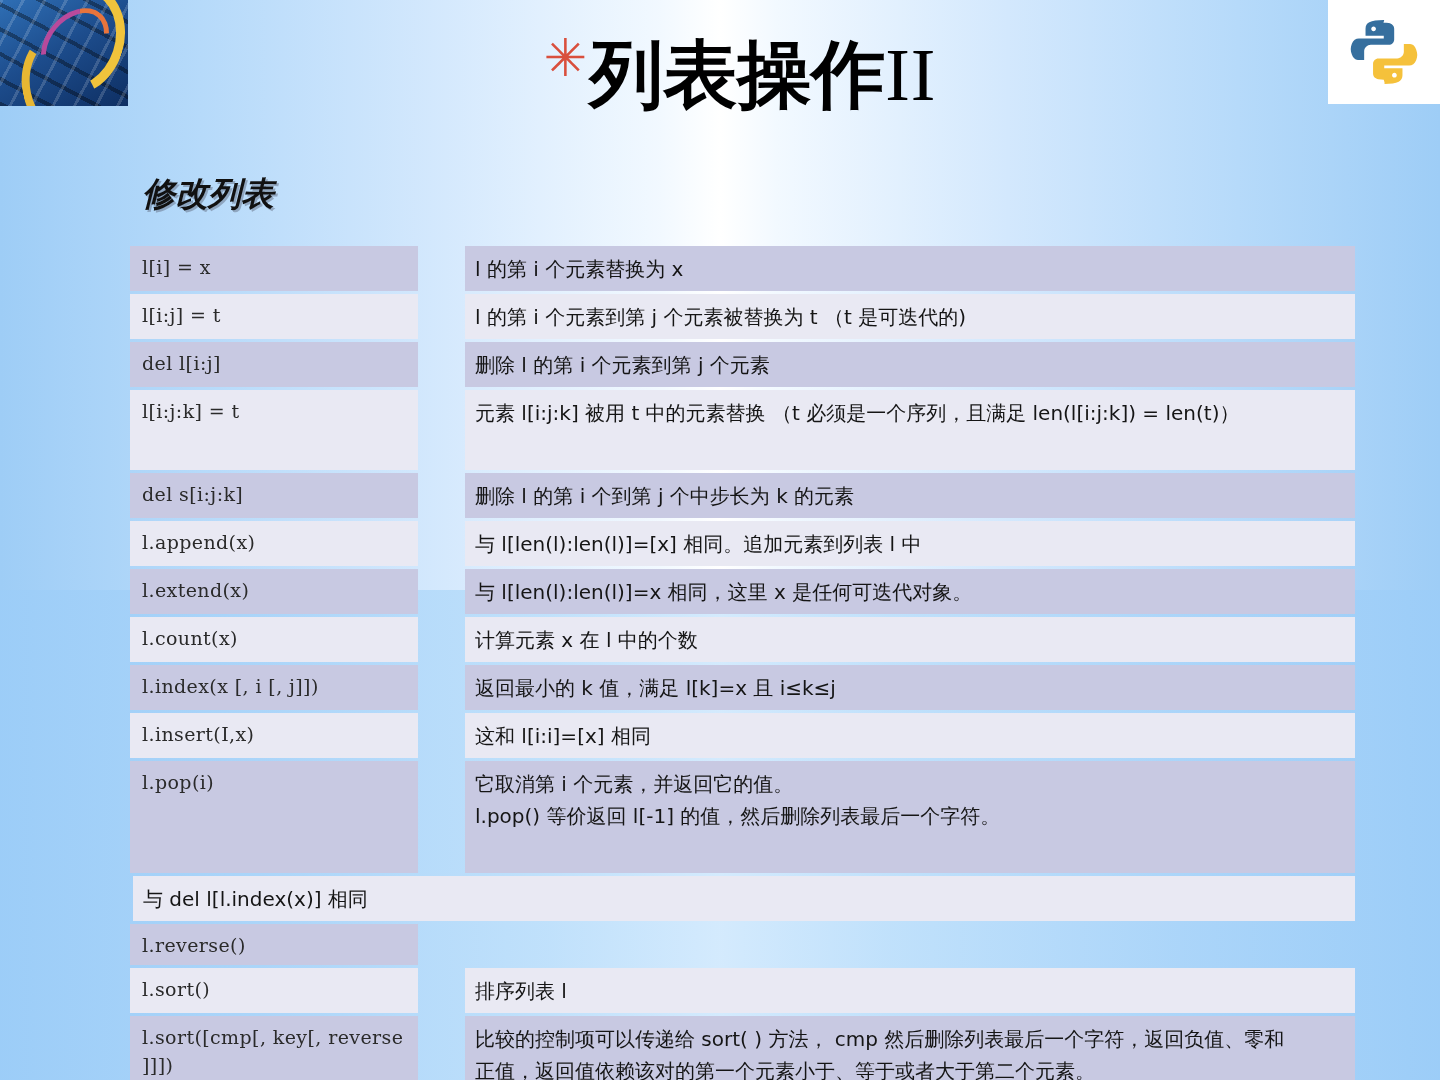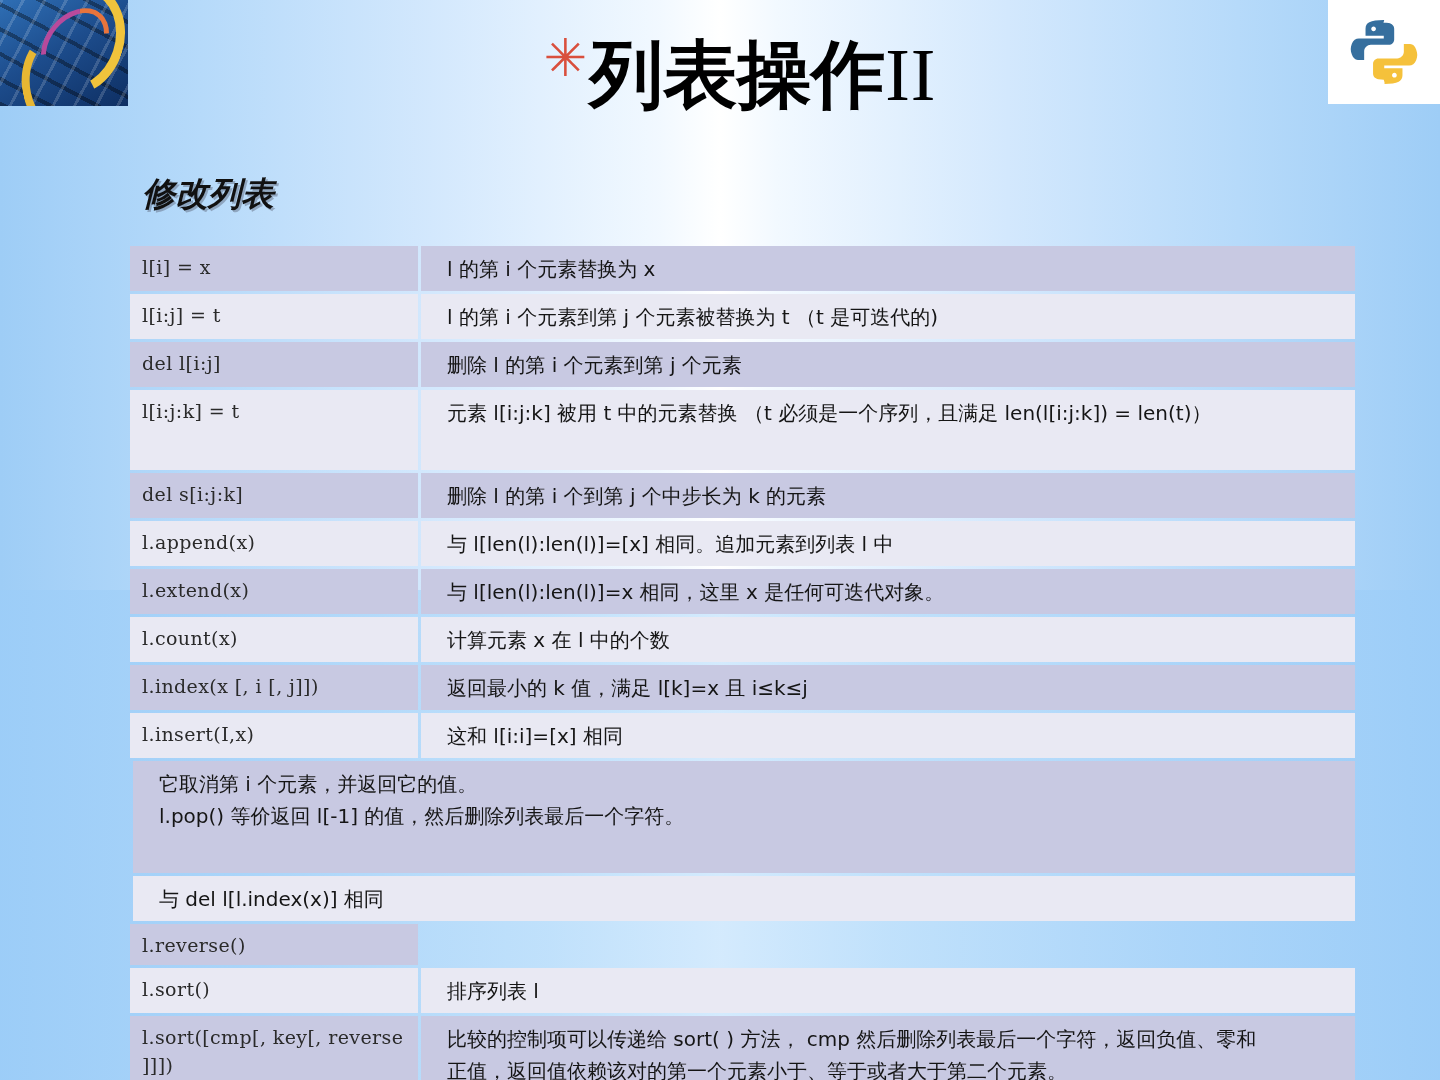--- a/index.html
+++ b/index.html
@@ -162,20 +162,21 @@
     left: 130px;
     top: 246px;
     width: 1225px;
     border-collapse: separate;
     border-spacing: 0;
   }
   .table .row {
     display: flex;
     width: 100%;
     margin-bottom: 3px;
+    gap: 44px;
   }
   .table .row:last-child { margin-bottom: 0; }
   .cell-code {
     width: 288px;
     flex: 0 0 288px;
     padding: 7px 2px 6px 12px;
     box-sizing: border-box;
     font-family: "DejaVu Serif", "Liberation Serif", serif;
     font-size: 19px;
     line-height: 28px;
@@ -191,21 +192,21 @@
     font-size: 20px;
     line-height: 32px;
     color: #151515;
   }
   .tone-a .cell-code, .tone-a .cell-desc { background: #c8c9e2; }
   .tone-b .cell-code, .tone-b .cell-desc { background: #e9e9f3; }
 
   .h-tall-1 .cell-code, .h-tall-1 .cell-desc { min-height: 80px; }
   .h-tall-2 .cell-code, .h-tall-2 .cell-desc { min-height: 112px; }
   .h-tall-3 .cell-code, .h-tall-3 .cell-desc { min-height: 110px; }
-  .desc-line { display: block; margin-left: 16px; }
+  .desc-line { display: block; }
 </style>
 </head>
 <body>
 
 <div class="slide">
 
   <div class="slide-band"></div>
 
   <div class="corner-photo">
     <div class="keys"></div>
@@ -282,20 +283,21 @@
           <span class="desc-line">返回最小的 k 值，满足 l[k]=x 且 i≤k≤j</span>
         </div>
       </div>
       <div class="row tone-b">
         <div class="cell-code">l.insert(I,x)</div>
         <div class="cell-desc">
           <span class="desc-line">这和 l[i:i]=[x] 相同</span>
         </div>
       </div>
       <div class="row tone-a h-tall-2">
+        <div class="cell-code">l.pop(i)</div>
         <div class="cell-desc">
           <span class="desc-line">它取消第 i 个元素，并返回它的值。</span>
           <span class="desc-line">l.pop() 等价返回 l[-1] 的值，然后删除列表最后一个字符。</span>
         </div>
       </div>
       <div class="row tone-b">
         <div class="cell-desc">
           <span class="desc-line">与 del l[l.index(x)] 相同</span>
         </div>
       </div>

